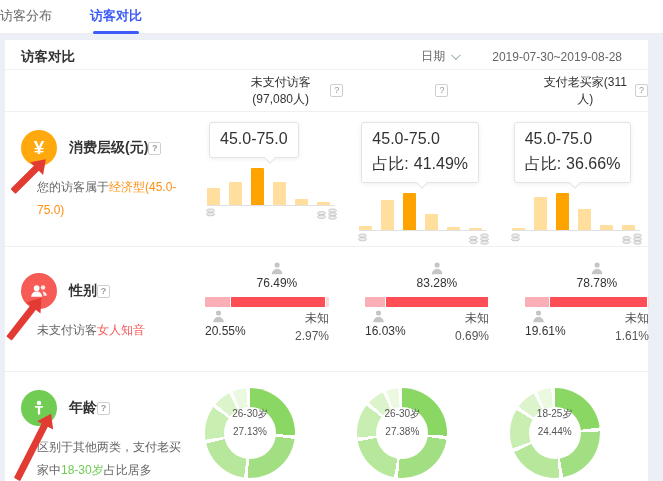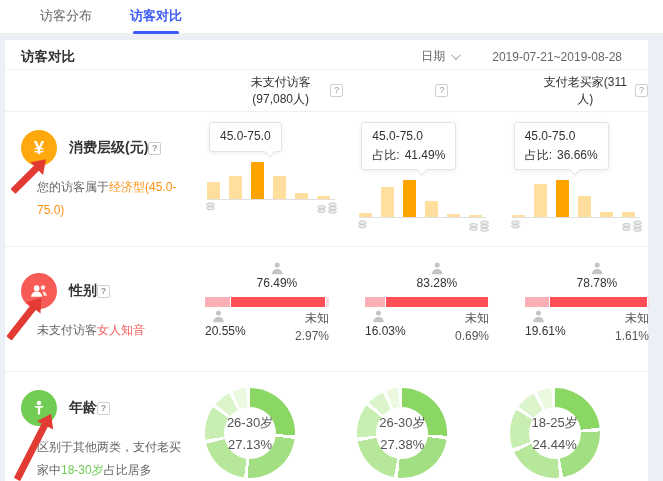--- a/index.html
+++ b/index.html
@@ -1,21 +1,21 @@
 <!DOCTYPE html>
 <html><head>
 <meta charset="utf-8">
 <style>
   * { margin:0; padding:0; box-sizing:border-box; }
   html,body { width:663px; height:481px; overflow:hidden; }
   body { font-family:"Liberation Sans","DejaVu Sans",sans-serif; background:#ECEFF5; position:relative; }
 
   
   .tabbar { position:absolute; top:0; left:0; width:663px; height:34px; background:#fff;
-            display:flex; align-items:center; gap:38px; padding-left:40px; border-bottom:1px solid #EDEDED; }
+            display:flex; align-items:center; gap:38px; border-bottom:1px solid #EDEDED; }
   .tab { font-size:13px; color:#666; cursor:pointer; position:relative; height:34px; line-height:32px; }
   .tab.active { color:#3D5BF6; font-weight:bold; }
   .tab.active::after { content:""; position:absolute; left:50%; transform:translateX(-50%);
             bottom:0; width:46px; height:3px; background:#3D5BF6; border-radius:2px; }
 
   
   .card { position:absolute; top:40px; left:5px; width:643px; height:470px; background:#fff; }
   .card-header { height:30px; display:flex; align-items:center; justify-content:space-between;
                  padding:4px 26px 0 16px; border-bottom:1px solid #F2F2F2; }
   .card-title { font-size:13.5px; font-weight:bold; color:#333; }
@@ -44,21 +44,21 @@
 
   
   .annot { position:absolute; transform-origin:left center; }
   .annot .shaft { height:7px; background:#E23B33; border-radius:1px; }
   .annot .head { position:absolute; right:-12px; top:50%; transform:translateY(-50%); width:0; height:0;
                  border-left:13px solid #E23B33; border-top:9px solid transparent; border-bottom:9px solid transparent; }
 
   
   .chart-cell { padding:10px 0 0 12px; }
   .tooltip { display:inline-block; position:relative; background:#fff; border:1px solid #E4E4E4; border-radius:3px;
-             box-shadow:0 1px 5px rgba(0,0,0,.07); padding:4px 10px 5px; font-size:12px; color:#333; line-height:1.55; margin-left:6px; }
+             box-shadow:0 1px 5px rgba(0,0,0,.07); padding:4px 10px 5px; font-size:16px; color:#333; line-height:1.55; margin-left:6px; }
   .tooltip .tt-caret { position:absolute; bottom:-5px; left:56px; width:8px; height:8px; background:#fff;
              border-right:1px solid #E4E4E4; border-bottom:1px solid #E4E4E4; transform:rotate(45deg); }
   .tt-key { margin-right:5px; }
   .bars { display:flex; align-items:flex-end; gap:9px; height:39px; width:128px; margin:9px 0 0 4px;
           border-bottom:1px solid #E0E0E0; padding-bottom:0; }
   .bar { width:13px; border-radius:1px 1px 0 0; }
   .coins { width:136px; display:flex; justify-content:space-between; margin-top:2px; padding-left:2px; }
 
   
   .gcell { position:relative; padding:14px 0 0 14px; width:160px; }
@@ -70,40 +70,40 @@
   .gbottom { width:124px; display:flex; justify-content:space-between; margin-top:2px; }
   .gmale { display:flex; flex-direction:column; align-items:flex-start; font-size:12px; color:#333; }
   .gmale svg { margin-left:6px; }
   .gunknown { text-align:right; font-size:12px; color:#555; line-height:1.5; }
 
   
   .acell { padding:16px 0 0 14px; }
   .donut { width:90px; height:90px; border-radius:50%; position:relative; }
   .hole { position:absolute; left:50%; top:50%; transform:translate(-50%,-50%); width:52px; height:52px;
           background:#fff; border-radius:50%; display:flex; flex-direction:column; align-items:center;
-          justify-content:center; gap:5px; font-size:13px; color:#555; white-space:nowrap; }
+          gap:5px; font-size:10px; color:#555; white-space:nowrap; }
 </style>
 </head>
 <body>
 
 <div class="tabbar">
   <div class="tab">访客分布</div>
   <div class="tab active">访客对比</div>
 </div>
 
 <div class="card">
 
   <div class="card-header">
     <div class="card-title">访客对比</div>
     <div class="date-zone">
       <div class="date-filter">
         <span>日期</span>
         <span class="chev"></span>
       </div>
-      <div class="date-range">2019-07-21~2019-08-28</div>
+      <div class="date-range">2019-07-30~2019-08-28</div>
     </div>
   </div>
 
   <div class="grid colheads">
     <div></div>
     <div class="colhead">
       <span>未支付访客(97,080人)</span>
       <span class="help">?</span>
     </div>
     <div class="colhead">

